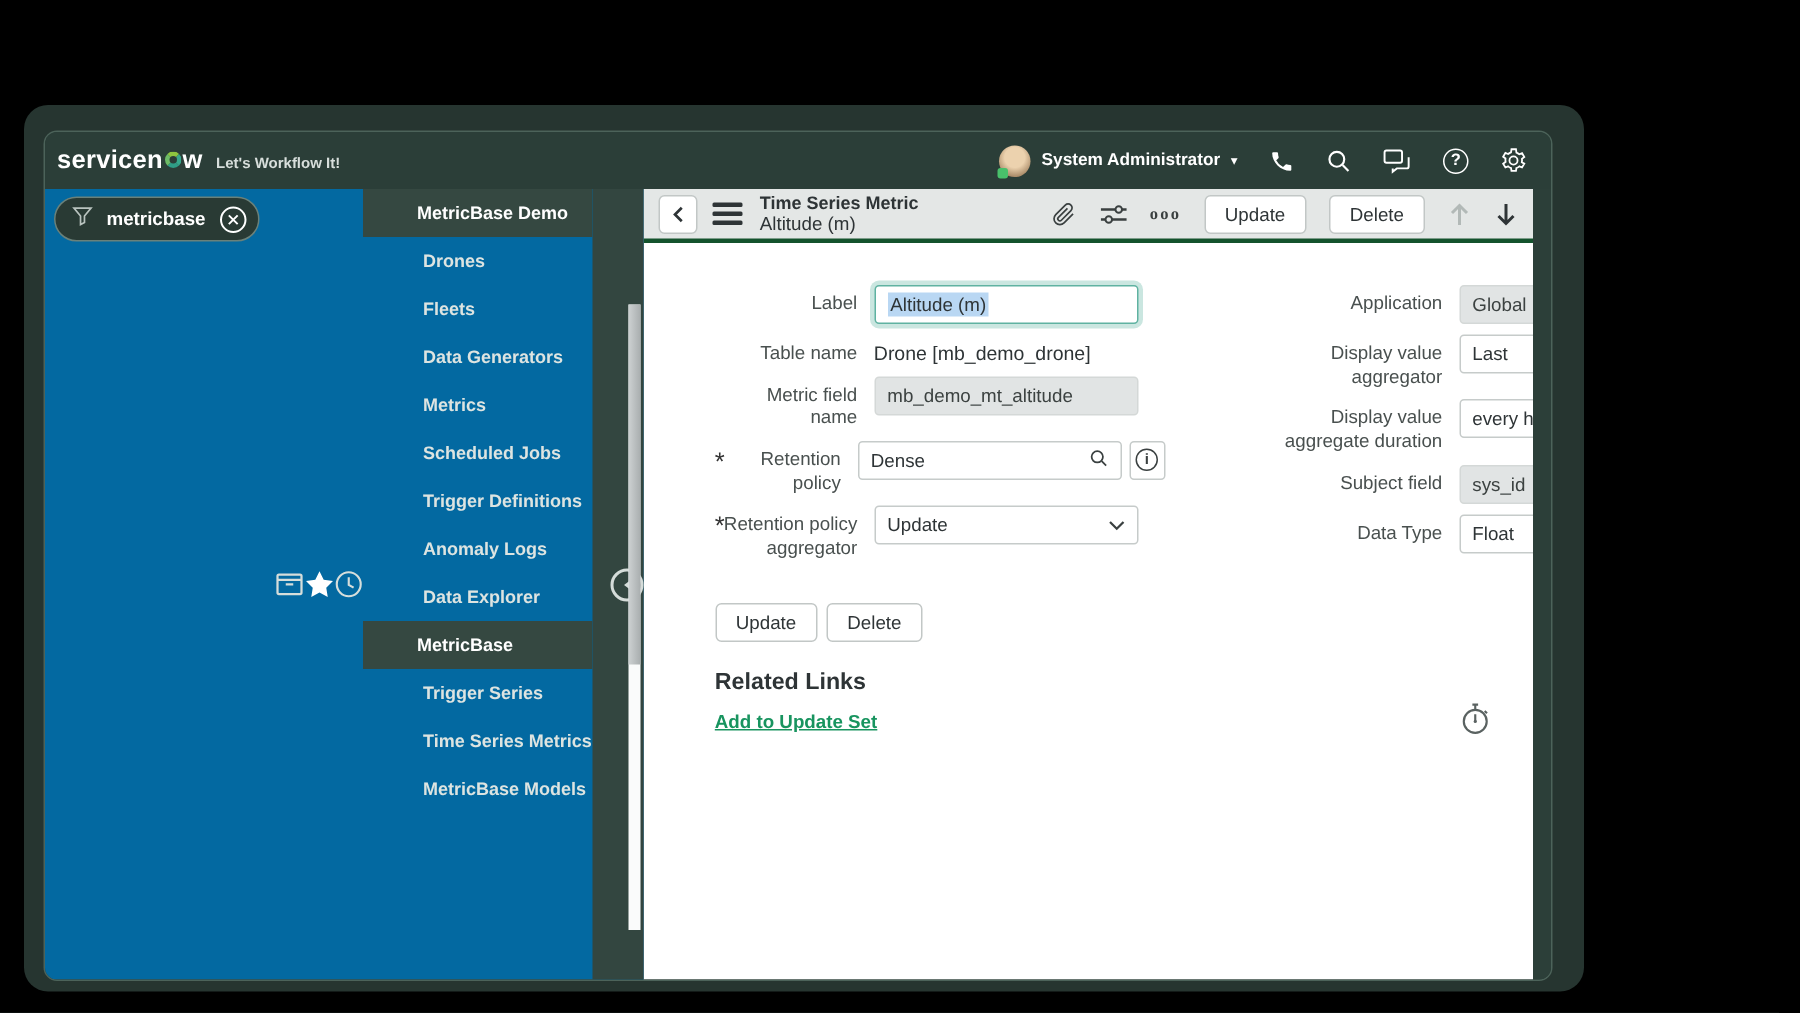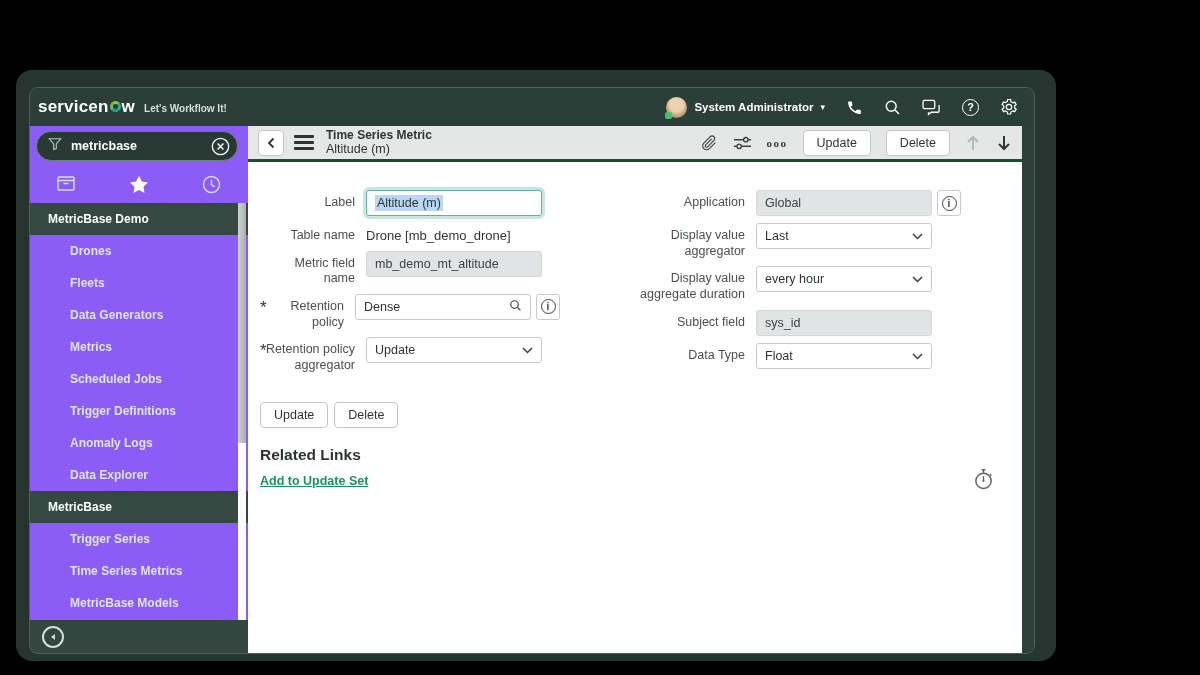--- a/index.html
+++ b/index.html
@@ -22,32 +22,32 @@
   .avatar{width:21px;height:21px;border-radius:50%;position:relative;
     background:radial-gradient(circle at 50% 38%,#ecd2ae 0 40%,#9a7a58 85%,#6f5640 100%);}
   .presence{position:absolute;left:-1px;bottom:-1px;width:7px;height:7px;border-radius:2px;background:#49c06b;}
   .user-name{color:#fff;font-size:11.5px;font-weight:600;}
   .caret{color:#fff;font-size:9px;line-height:1;}
   .tb-icon{display:flex;align-items:center;justify-content:center;cursor:pointer;}
   .help-circle{width:17px;height:17px;border:1.5px solid #fff;border-radius:50%;color:#fff;font-size:11px;
     font-weight:700;display:flex;align-items:center;justify-content:center;}
   
   .appbody{flex:1;display:flex;min-height:0;}
-  .sidebar{flex:0 0 218px;background:#8b5cf6;position:relative;display:flex;flex-direction:column;min-height:0;}
+  .sidebar{flex:0 0 218px;background:#0369a1;position:relative;display:flex;flex-direction:row;min-height:0;}
   .filter-row{padding:5px 10px 4px 6px;}
   .filter-pill{height:30px;border:1px solid #6a817a;border-radius:16px;background:#293a34;
     display:flex;align-items:center;gap:9px;padding:0 7px 0 11px;cursor:text;}
   .filter-text{color:#fff;font-size:12.5px;font-weight:700;flex:1;}
   .clear-btn{display:flex;cursor:pointer;}
   .tabs{flex:0 0 38px;display:flex;align-items:center;}
   .tab{flex:1;display:flex;justify-content:center;align-items:center;cursor:pointer;}
   .nav{flex:1;overflow:hidden;}
   .nav-item{height:32px;line-height:32px;font-size:12px;font-weight:600;color:#dde4e1;
     padding-left:40px;white-space:nowrap;cursor:pointer;}
-  .nav-item.section{background:#354841;color:#fff;font-weight:700;padding-left:18px;}
+  .nav-item.section{background:#354841;color:#fff;font-weight:700;padding-left:36px;}
   .sb-scroll{position:absolute;top:77px;right:2px;bottom:33px;width:8px;background:#fafbfb;z-index:3;}
   .sb-thumb{width:100%;height:240px;background:linear-gradient(90deg,#cdd1d2,#a9aeaf);cursor:grab;}
   .sidebar-footer{flex:0 0 33px;background:#334640;display:flex;align-items:center;padding-left:12px;}
   .collapse-btn{width:22px;height:22px;border-radius:50%;border:2px solid #d5dcd9;background:transparent;
     display:flex;align-items:center;justify-content:center;cursor:pointer;padding:0;}
   
   .main{flex:1;background:#2c3f39;display:flex;min-width:0;}
   .panel{flex:1;margin-right:12px;background:#fff;display:flex;flex-direction:column;min-width:0;}
   .form-header{flex:0 0 36px;background:#e4e7e6;border-bottom:3px solid #14532d;display:flex;
     align-items:center;gap:10px;padding:0 10px;}
@@ -59,21 +59,21 @@
   .fh-t1{font-size:12px;font-weight:700;color:#2e3436;}
   .fh-t2{font-size:12.5px;color:#2e3436;}
   .fh-right{margin-left:auto;display:flex;align-items:center;gap:15px;}
   .fh-icon{display:flex;align-items:center;cursor:pointer;}
   .more-dots{font-size:11px;font-weight:700;letter-spacing:1.5px;color:#3a4040;cursor:pointer;font-family:Liberation Serif, serif;}
   .btn{height:26px;padding:0 13px;background:#fff;border:1px solid #c2c7c6;border-radius:4px;
     font-size:12.5px;color:#2e3436;font-family:inherit;cursor:pointer;display:flex;align-items:center;}
   .arrow-dis{color:#b2b9b7;}
   .arrow-en{color:#2e3436;}
   
-  .content{flex:1;position:relative;padding:28px 0 0 12px;overflow:hidden;}
+  .content{flex:1;position:relative;padding:28px 0 0 12px;overflow:hidden;margin-left:36px;}
   .cols{display:flex;align-items:flex-start;}
   .col{display:flex;flex-direction:column;}
   .col-left{width:300px;}
   .col-right{margin-left:80px;}
   .frow{display:flex;align-items:flex-start;margin-bottom:7px;}
   .flabel{width:95px;text-align:right;font-size:12.5px;color:#49504f;padding-top:5px;line-height:1.25;position:relative;}
   .col-right .flabel{width:105px;}
   .req{position:absolute;left:0;top:3px;font-size:17px;color:#333;}
   .fctrl{margin-left:11px;display:flex;align-items:flex-start;gap:5px;}
   .ctrl{width:176px;height:26px;border:1px solid #c6cbca;border-radius:3px;background:#fff;

